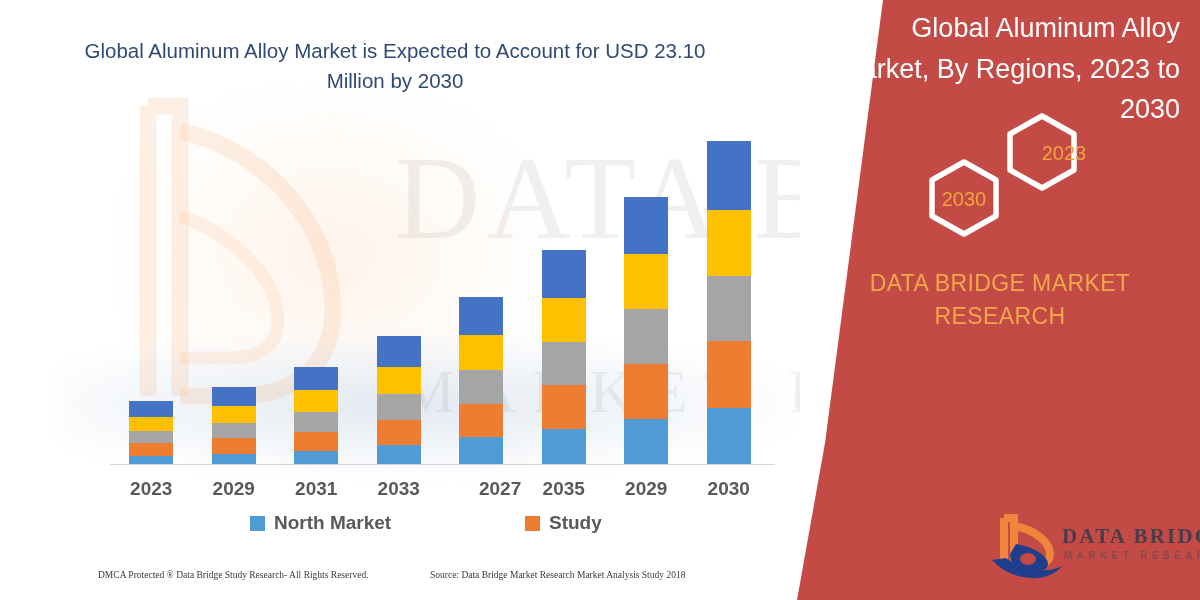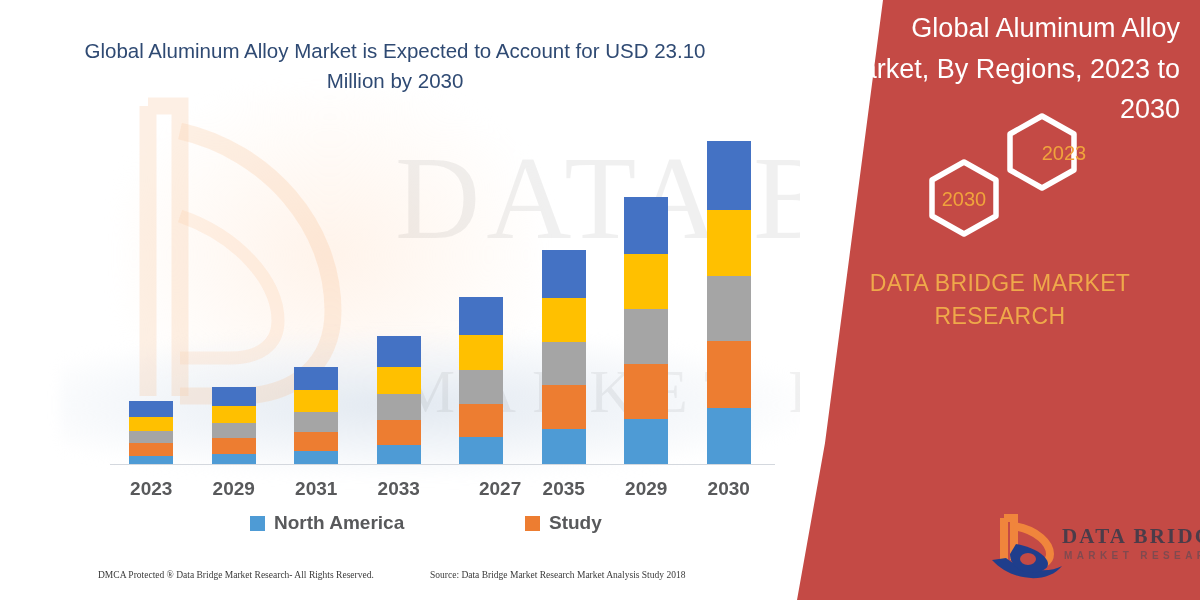--- a/index.html
+++ b/index.html
@@ -213,31 +213,31 @@
           <div class="xlab" style="left: 166.25px;">2031</div>
           <div class="xlab" style="left: 248.75px;">2033</div>
           <div class="xlab" style="left: 331.25px; text-align: right;">2027</div>
           <div class="xlab" style="left: 413.75px;">2035</div>
           <div class="xlab" style="left: 496.25px;">2029</div>
           <div class="xlab" style="left: 578.75px;">2030</div>
         </div>
       <div class="legend" id="legend">
           <div class="leg-item" style="left: 140px;">
             <span class="leg-swatch" style="background: rgb(78, 155, 213);"></span>
-            <span class="leg-label">North America</span>
+            <span class="leg-label">North Market</span>
           </div>
           <div class="leg-item" style="left: 415px;">
             <span class="leg-swatch" style="background: rgb(237, 125, 49);"></span>
             <span class="leg-label">Study</span>
           </div>
         </div>
     </div>
 
     <div class="footer">
-      <div class="foot-txt foot-dmca">DMCA Protected ® Data Bridge Market Research- All Rights Reserved.</div>
+      <div class="foot-txt foot-dmca">DMCA Protected ® Data Bridge Study Research- All Rights Reserved.</div>
       <div class="foot-txt foot-src">Source: Data Bridge Market Research  Market Analysis Study 2018</div>
     </div>
   </div>
 
   <svg class="red-panel" viewBox="0 0 1200 600">
     <polygon points="883,0 1200,0 1200,600 797,600 825,443" fill="#C44A45"></polygon>
   </svg>
 
   <div class="red-content">
 

